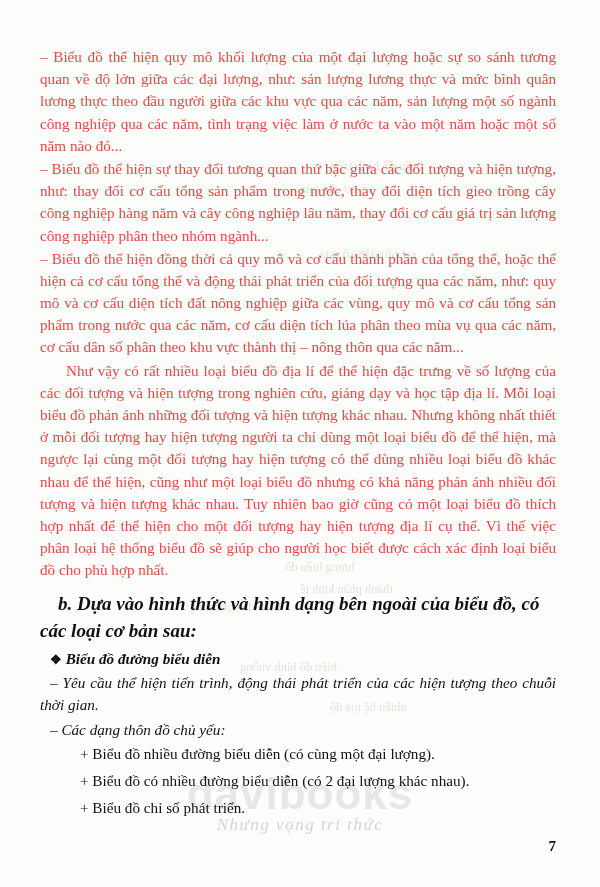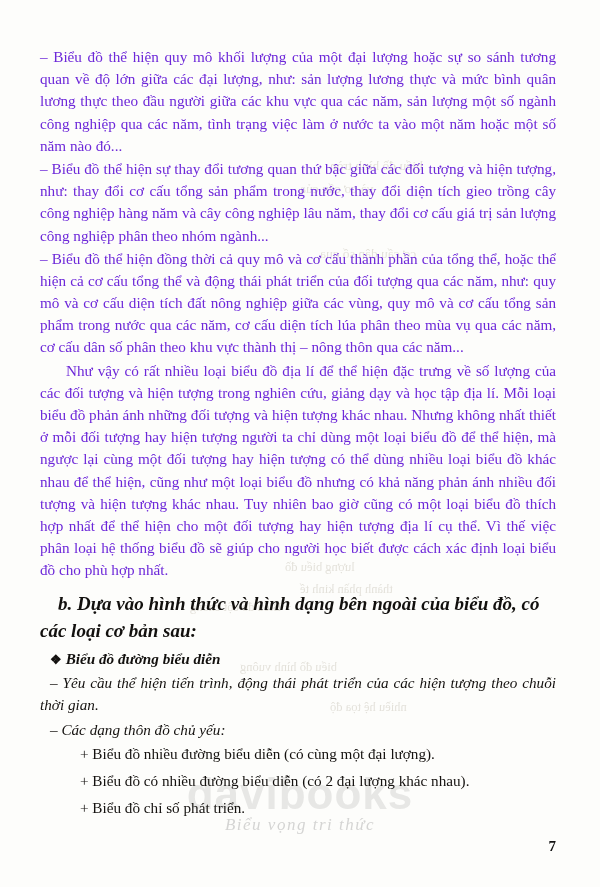--- a/index.html
+++ b/index.html
@@ -26,21 +26,21 @@
   .content {
     position: relative;
     z-index: 3;
   }
   p.para {
     margin: 0 0 1px 0;
     font-size: 15.2px;
     line-height: 1.46;
     text-align: justify;
     text-justify: inter-word;
-    color: #6d28d9;
+    color: #ef4444;
   }
   p.para.indent {
     text-indent: 26px;
   }
   p.heading {
     margin: 8px 0 3px 0;
     font-size: 19px;
     line-height: 1.46;
     font-weight: bold;
     font-style: italic;
@@ -165,17 +165,17 @@
     <p class="sub dash">– Các dạng thôn đồ chủ yếu:</p>
 
     <p class="item">+ Biểu đồ nhiều đường biểu diễn (có cùng một đại lượng).</p>
     <p class="item">+ Biểu đồ có nhiều đường biểu diễn (có 2 đại lượng khác nhau).</p>
     <p class="item">+ Biểu đồ chỉ số phát triển.</p>
 
   </div>
 
   <div class="watermark">
     <div class="wm-main">davibooks</div>
-    <div class="wm-sub">Biểu vọng tri thức</div>
+    <div class="wm-sub">Nhưng vọng tri thức</div>
   </div>
 
   <div class="pagenum">7</div>
 </div>
 
 </body></html>

